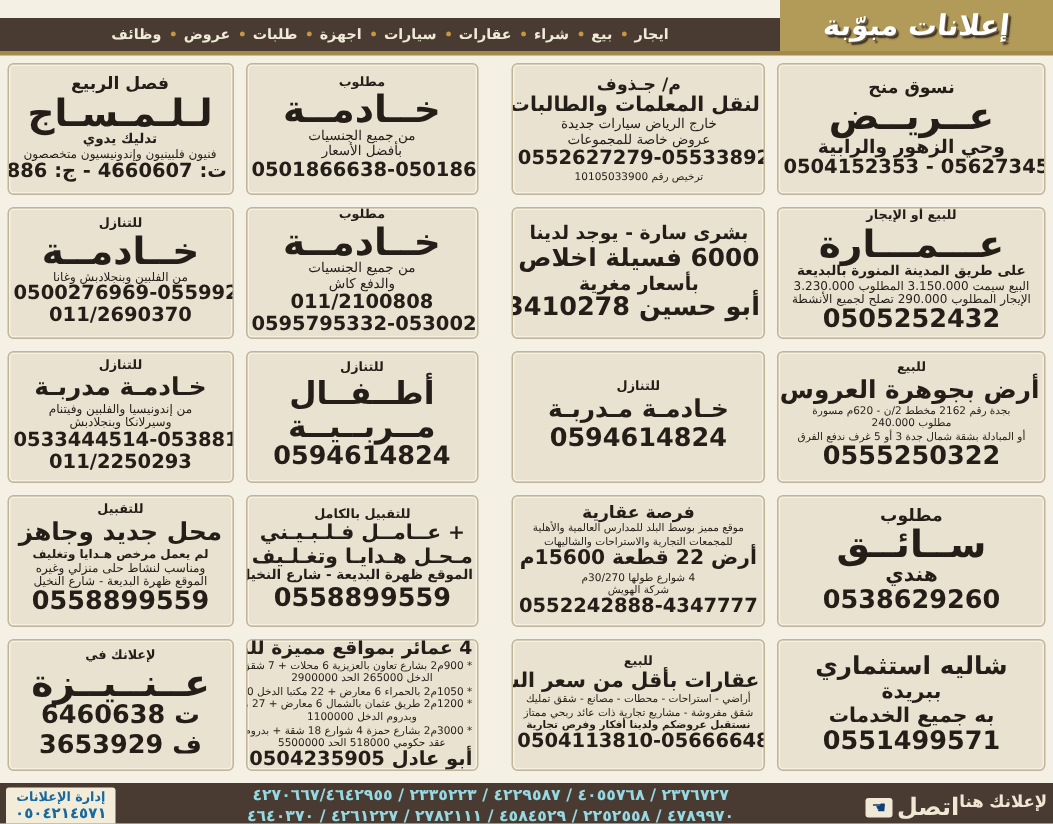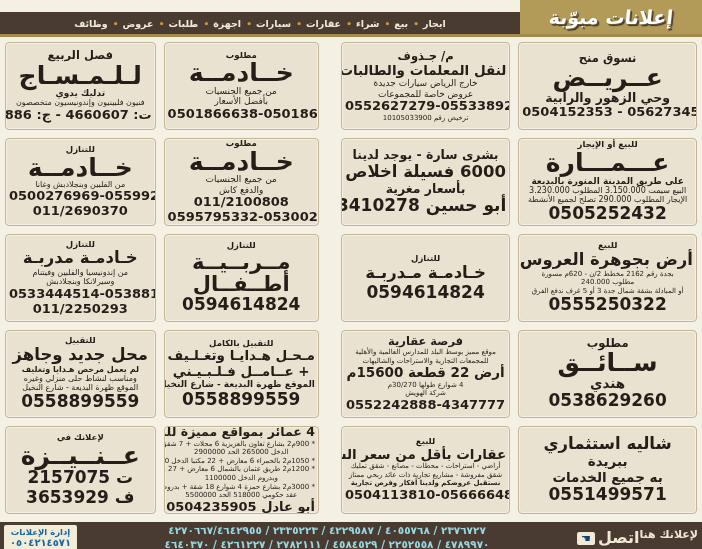--- a/index.html
+++ b/index.html
@@ -159,22 +159,22 @@
           <div class="ln tiny">أو المبادلة بشقة شمال جدة 3 أو 5 غرف ندفع الفرق</div>
           <div class="ln ph2 ltr">0555250322</div>
         </div>
         <div class="ad">
           <div class="ln tag">للتنازل</div>
           <div class="ln lg">خـادمـة مـدربـة</div>
           <div class="ln ph2 ltr">0594614824</div>
         </div>
         <div class="ad">
           <div class="ln tag">للتنازل</div>
+          <div class="ln xl2">أطــفــال</div>
           <div class="ln xl2">مــربــيــة</div>
-          <div class="ln xl2">أطــفــال</div>
           <div class="ln ph2 ltr">0594614824</div>
         </div>
         <div class="ad">
           <div class="ln tag">للتنازل</div>
           <div class="ln lg">خـادمـة مدربـة</div>
           <div class="ln x8">من إندونيسيا والفلبين وفيتنام</div>
           <div class="ln x8">وسيرلانكا وبنجلادبش</div>
           <div class="ln ph ltr">0533444514-0538811168</div>
           <div class="ln ph ltr">011/2250293</div>
         </div>
@@ -190,22 +190,22 @@
           <div class="ln sm">فرصة عقارية</div>
           <div class="ln tiny">موقع مميز بوسط البلد للمدارس العالمية والأهلية</div>
           <div class="ln tiny">للمجمعات التجارية والاستراحات والشاليهات</div>
           <div class="ln md2">أرض 22 قطعة 15600م</div>
           <div class="ln tiny">4 شوارع طولها 30/270م</div>
           <div class="ln tiny">شركة الهويش</div>
           <div class="ln ph ltr">0552242888-4347777</div>
         </div>
         <div class="ad">
           <div class="ln tag">للتقبيل بالكامل</div>
+          <div class="ln md2">+ عــامــل فـلـبـيـني</div>
           <div class="ln md2">مـحـل هـدايـا وتغـلـيف</div>
-          <div class="ln md2">+ عــامــل فـلـبـيـني</div>
           <div class="ln txtb">الموقع ظهرة البديعة - شارع النخيل</div>
           <div class="ln ph2 ltr">0558899559</div>
         </div>
         <div class="ad">
           <div class="ln tag">للتقبيل</div>
           <div class="ln lg">محل جديد وجاهز</div>
           <div class="ln x8b">لم يعمل مرخص هـدايا وتغليف</div>
           <div class="ln x8">ومناسب لنشاط حلى منزلي وغيره</div>
           <div class="ln x8">الموقع ظهرة البديعة - شارع النخيل</div>
           <div class="ln ph2 ltr">0558899559</div>
@@ -233,21 +233,21 @@
           <div class="ln tiny">* 1050م2 بالحمراء 6 معارض + 22 مكتبا الدخل 622000</div>
           <div class="ln tiny">* 1200م2 طريق عثمان بالشمال 6 معارض + 27 مكتبا</div>
           <div class="ln tiny">وبدروم الدخل 1100000</div>
           <div class="ln tiny">* 3000م2 بشارع حمزة 4 شوارع 18 شقة + بدروم</div>
           <div class="ln tiny">عقد حكومي 518000 الحد 5500000</div>
           <div class="ln ph">أبو عادل 0504235905</div>
         </div>
         <div class="ad">
           <div class="ln tag">لإعلانك في</div>
           <div class="ln xl">عــنــيــزة</div>
-          <div class="ln ph2">ت 2157075</div>
+          <div class="ln ph2">ت 6460638</div>
           <div class="ln ph2">ف 3653929</div>
         </div>
       </div>
     </main>
 
   <footer>
     <div class="call-block">
       <div class="call-title">لإعلانك هنا</div>
       <div class="call-row">
         <span class="call-sub">اتصل</span>

